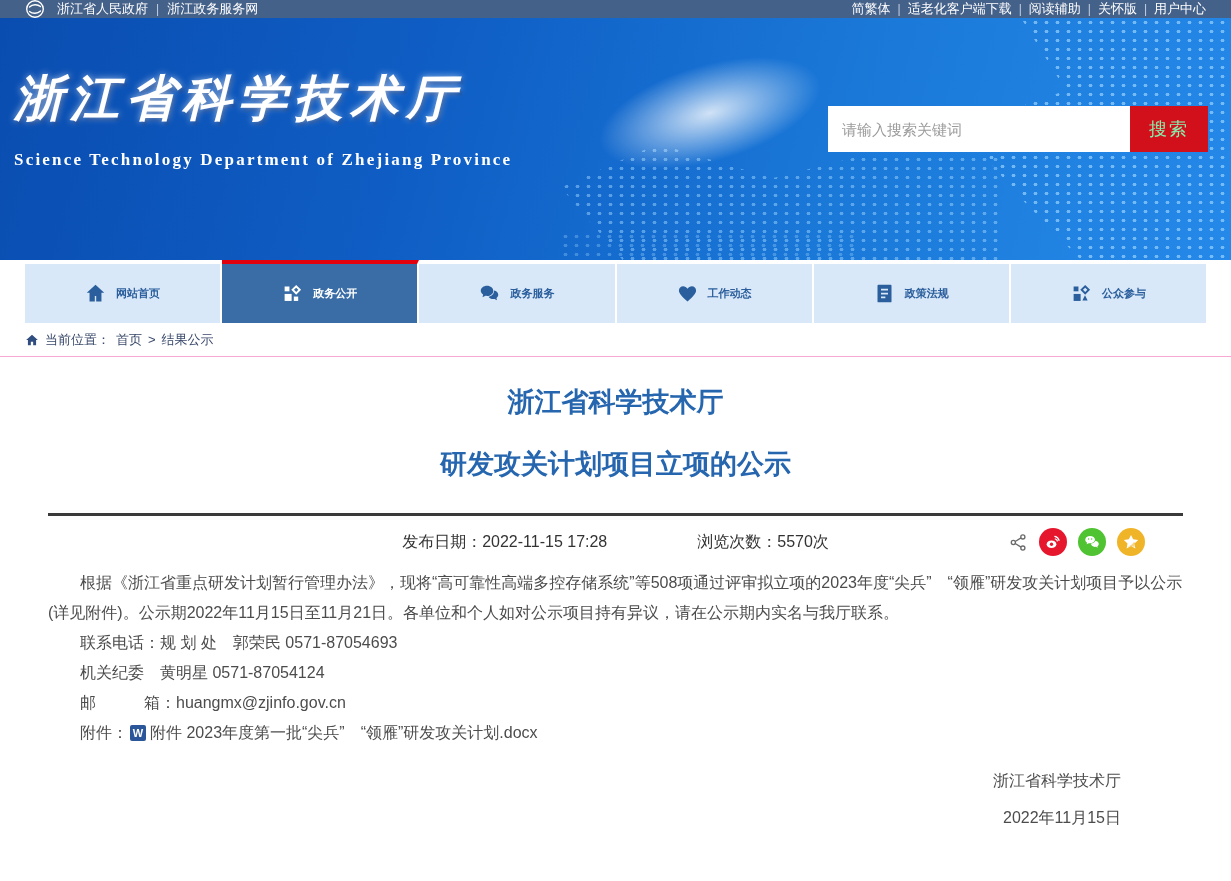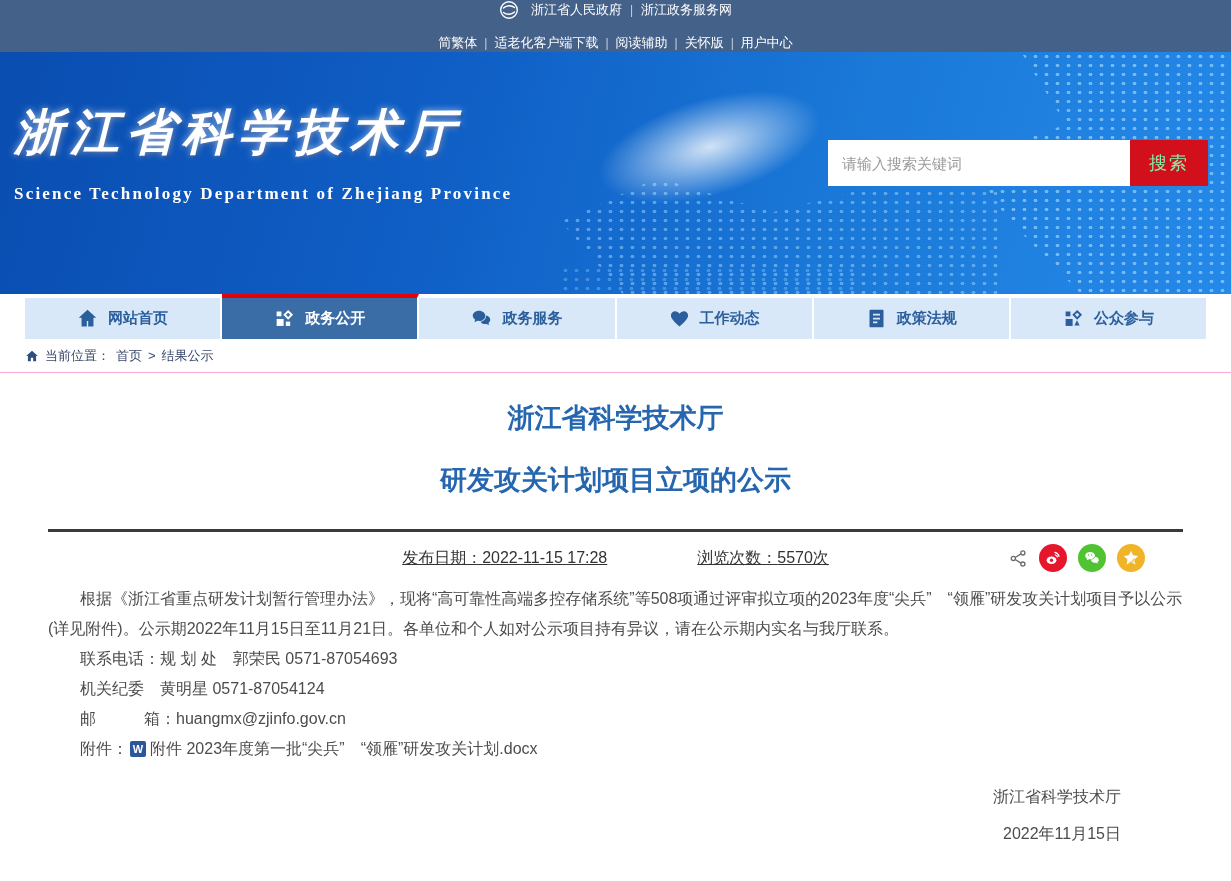--- a/index.html
+++ b/index.html
@@ -1,19 +1,19 @@
 <!DOCTYPE html>
 <html><head>
 <meta charset="utf-8">
 <style>
   * { margin:0; padding:0; box-sizing:border-box; }
   body { width:1231px; background:#fff; font-family:"Liberation Sans","DejaVu Sans",sans-serif; }
 
   
-  .topbar { height:52px; background:#44618a; display:flex; align-items:center; justify-content:space-between; padding:0 25px;flex-direction:column; }
+  .topbar { height:18px; background:#44618a; display:flex; align-items:center; justify-content:space-between; padding:0 25px; }
   .topbar a { color:#fff; font-size:13px; text-decoration:none; }
   .tb-left { display:flex; align-items:center; gap:8px; }
   .tb-right { display:flex; align-items:center; gap:7px; color:#d7e1ee; font-size:13px; }
   .tb-sep { color:#c2d0e2; font-size:12px; }
   .emblem { display:inline-flex; margin-right:4px; }
 
   
   .banner { position:relative; height:242px; overflow:hidden;
     background:linear-gradient(105deg,#0a4db0 0%,#0f5ec5 35%,#1b7ad9 70%,#2589e9 100%); }
   .dots { position:absolute;
@@ -35,42 +35,42 @@
     letter-spacing:2.2px; margin-top:18px; }
   .search { position:absolute; right:23px; top:88px; display:flex; }
   .search input { width:302px; height:46px; border:none; outline:none; padding:16px 14px; font-size:15px;
     font-family:inherit; color:#333; }
   .search input::placeholder { color:#9b9b9b; }
   .search button { width:78px; height:46px; border:none; background:#d2101c; color:#86efac; font-size:18px;
     font-family:inherit; cursor:pointer; letter-spacing:2px; }
 
   
   .nav { width:1181px; margin:0 auto; display:flex; background:#fff; }
-  .tab { flex:1; height:45px; display:flex; align-items:center; justify-content:center; gap:10px;
-    background:#d9e8f8; color:#2a5e9c; font-size:15px; font-weight:bold; text-decoration:none;
+  .tab { flex:1; height:63px; display:flex; align-items:center; justify-content:center; gap:10px;
+    background:#d9e8f8; color:#2a5e9c; font-size:11px; font-weight:bold; text-decoration:none;
     border-top:4px solid #fff; border-right:2px solid #fff; cursor:pointer; }
   .tab:last-child { border-right:none; }
   .tab .ic { display:inline-flex; }
   .tab svg { width:21px; height:21px; fill:currentColor; }
   .tab.active { background:#3a6da6; color:#fff; border-top-color:#e1020e; }
 
   
   .crumbwrap { border-bottom:1px solid #f9a8d4; }
   .crumb { width:1181px; margin:0 auto; height:33px; display:flex; align-items:center; gap:6px;
     font-size:13px; color:#39496b; }
   .crumb a { color:#39496b; text-decoration:none; }
   .crumb .home-ic { display:inline-flex; margin-top:1px; }
 
   
   .article { width:1135px; margin:0 auto; padding:32px 0 20px; }
   .title-line { text-align:center; color:#2566af; font-size:27px; font-weight:bold; line-height:27px;
     margin-bottom:35px; }
   .title-rule { border:none; border-top:3px solid #3a3a3a; margin:2px 0 0; }
   .meta { position:relative; height:52px; display:flex; align-items:center; justify-content:center;
-    gap:90px; font-size:16px; color:#333;text-decoration:underline; }
+    gap:90px; font-size:16px; color:#333; }
   .share { position:absolute; right:38px; top:50%; transform:translateY(-50%);
     display:flex; align-items:center; gap:11px; }
   .share .s-ic { display:inline-flex; cursor:pointer; }
   .sbubble { width:28px; height:28px; border-radius:50%; display:flex; align-items:center;
     justify-content:center; }
   .body-txt { font-size:16px; color:#4c4c4c; line-height:30px; }
   .lead { text-indent:2em; }
   .cline { padding-left:2em; }
   .attach { padding-left:2em; display:flex; align-items:center; }
   .word-ic { display:inline-flex; width:16px; height:16px; background:#2b579a; color:#fff;

